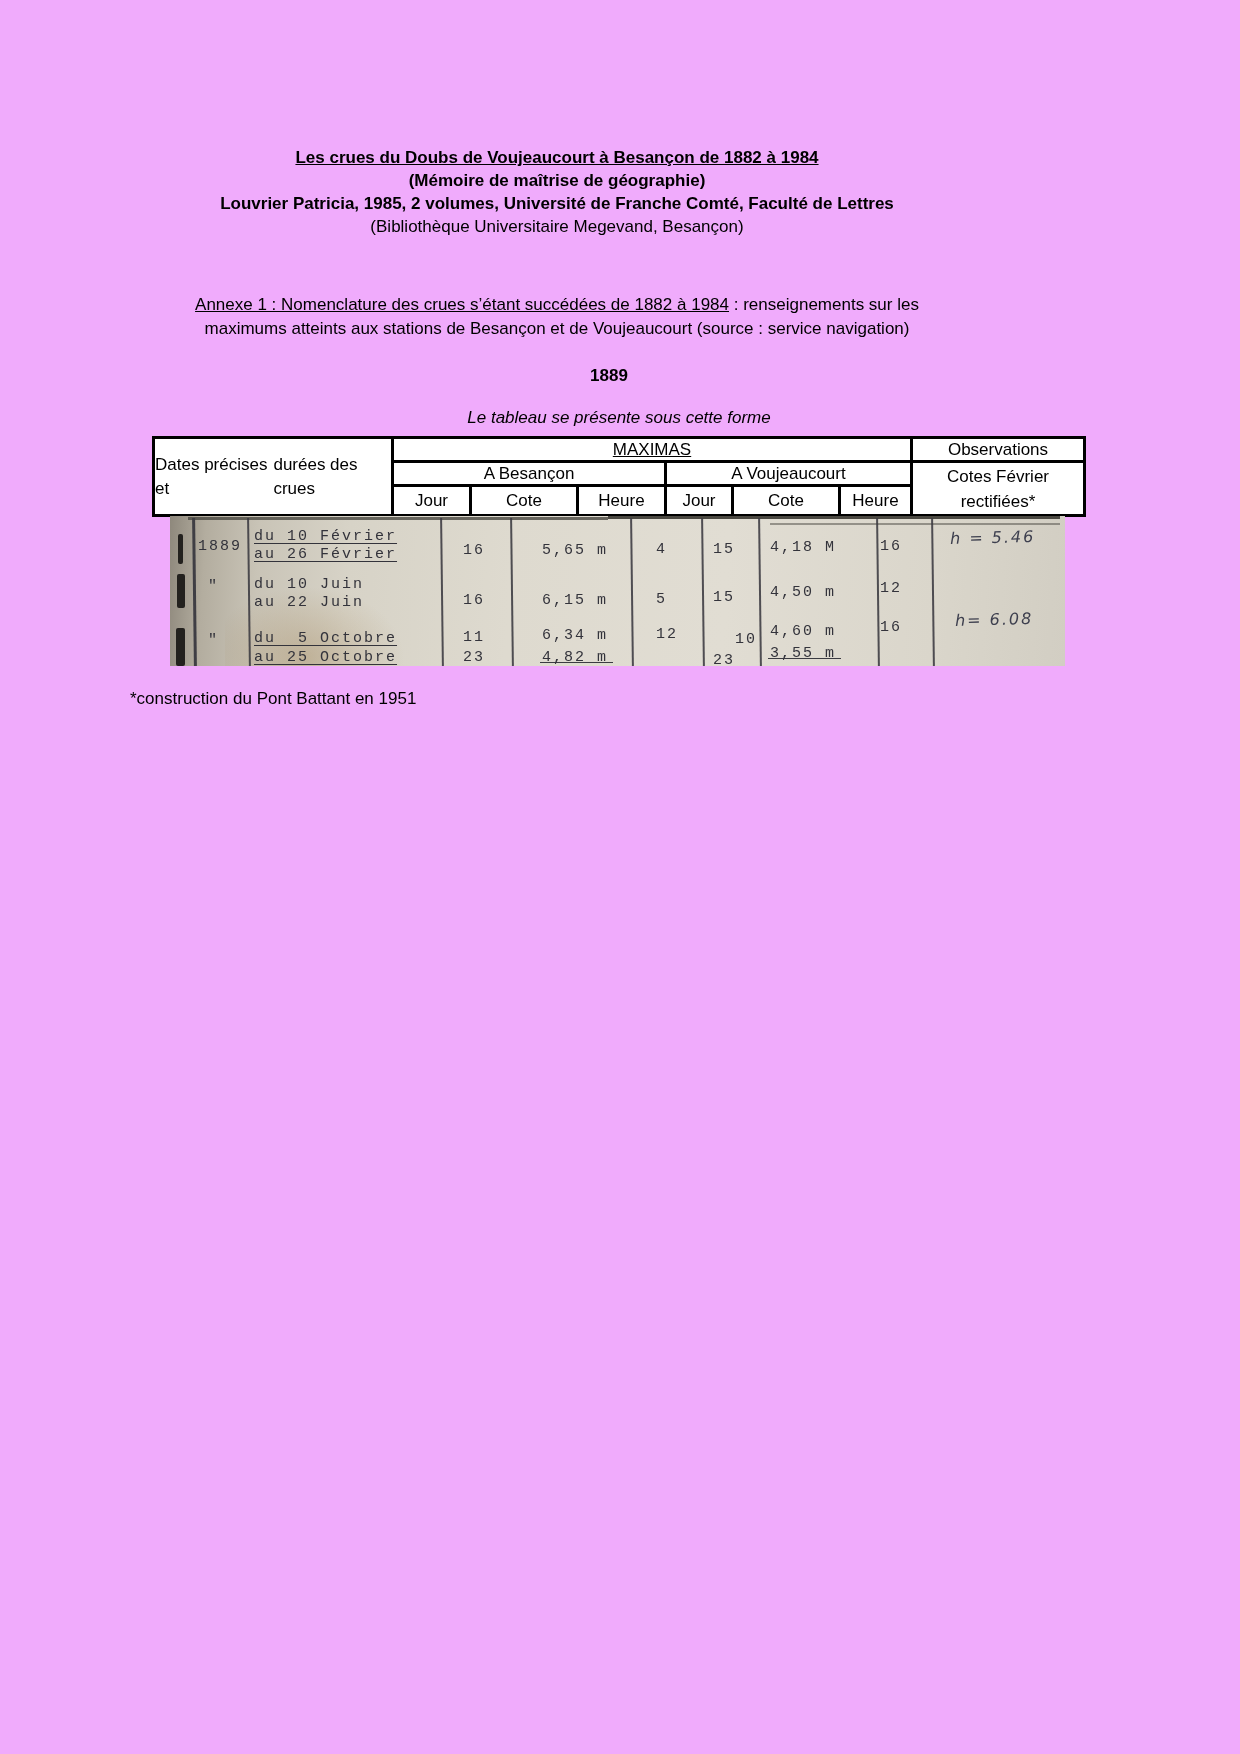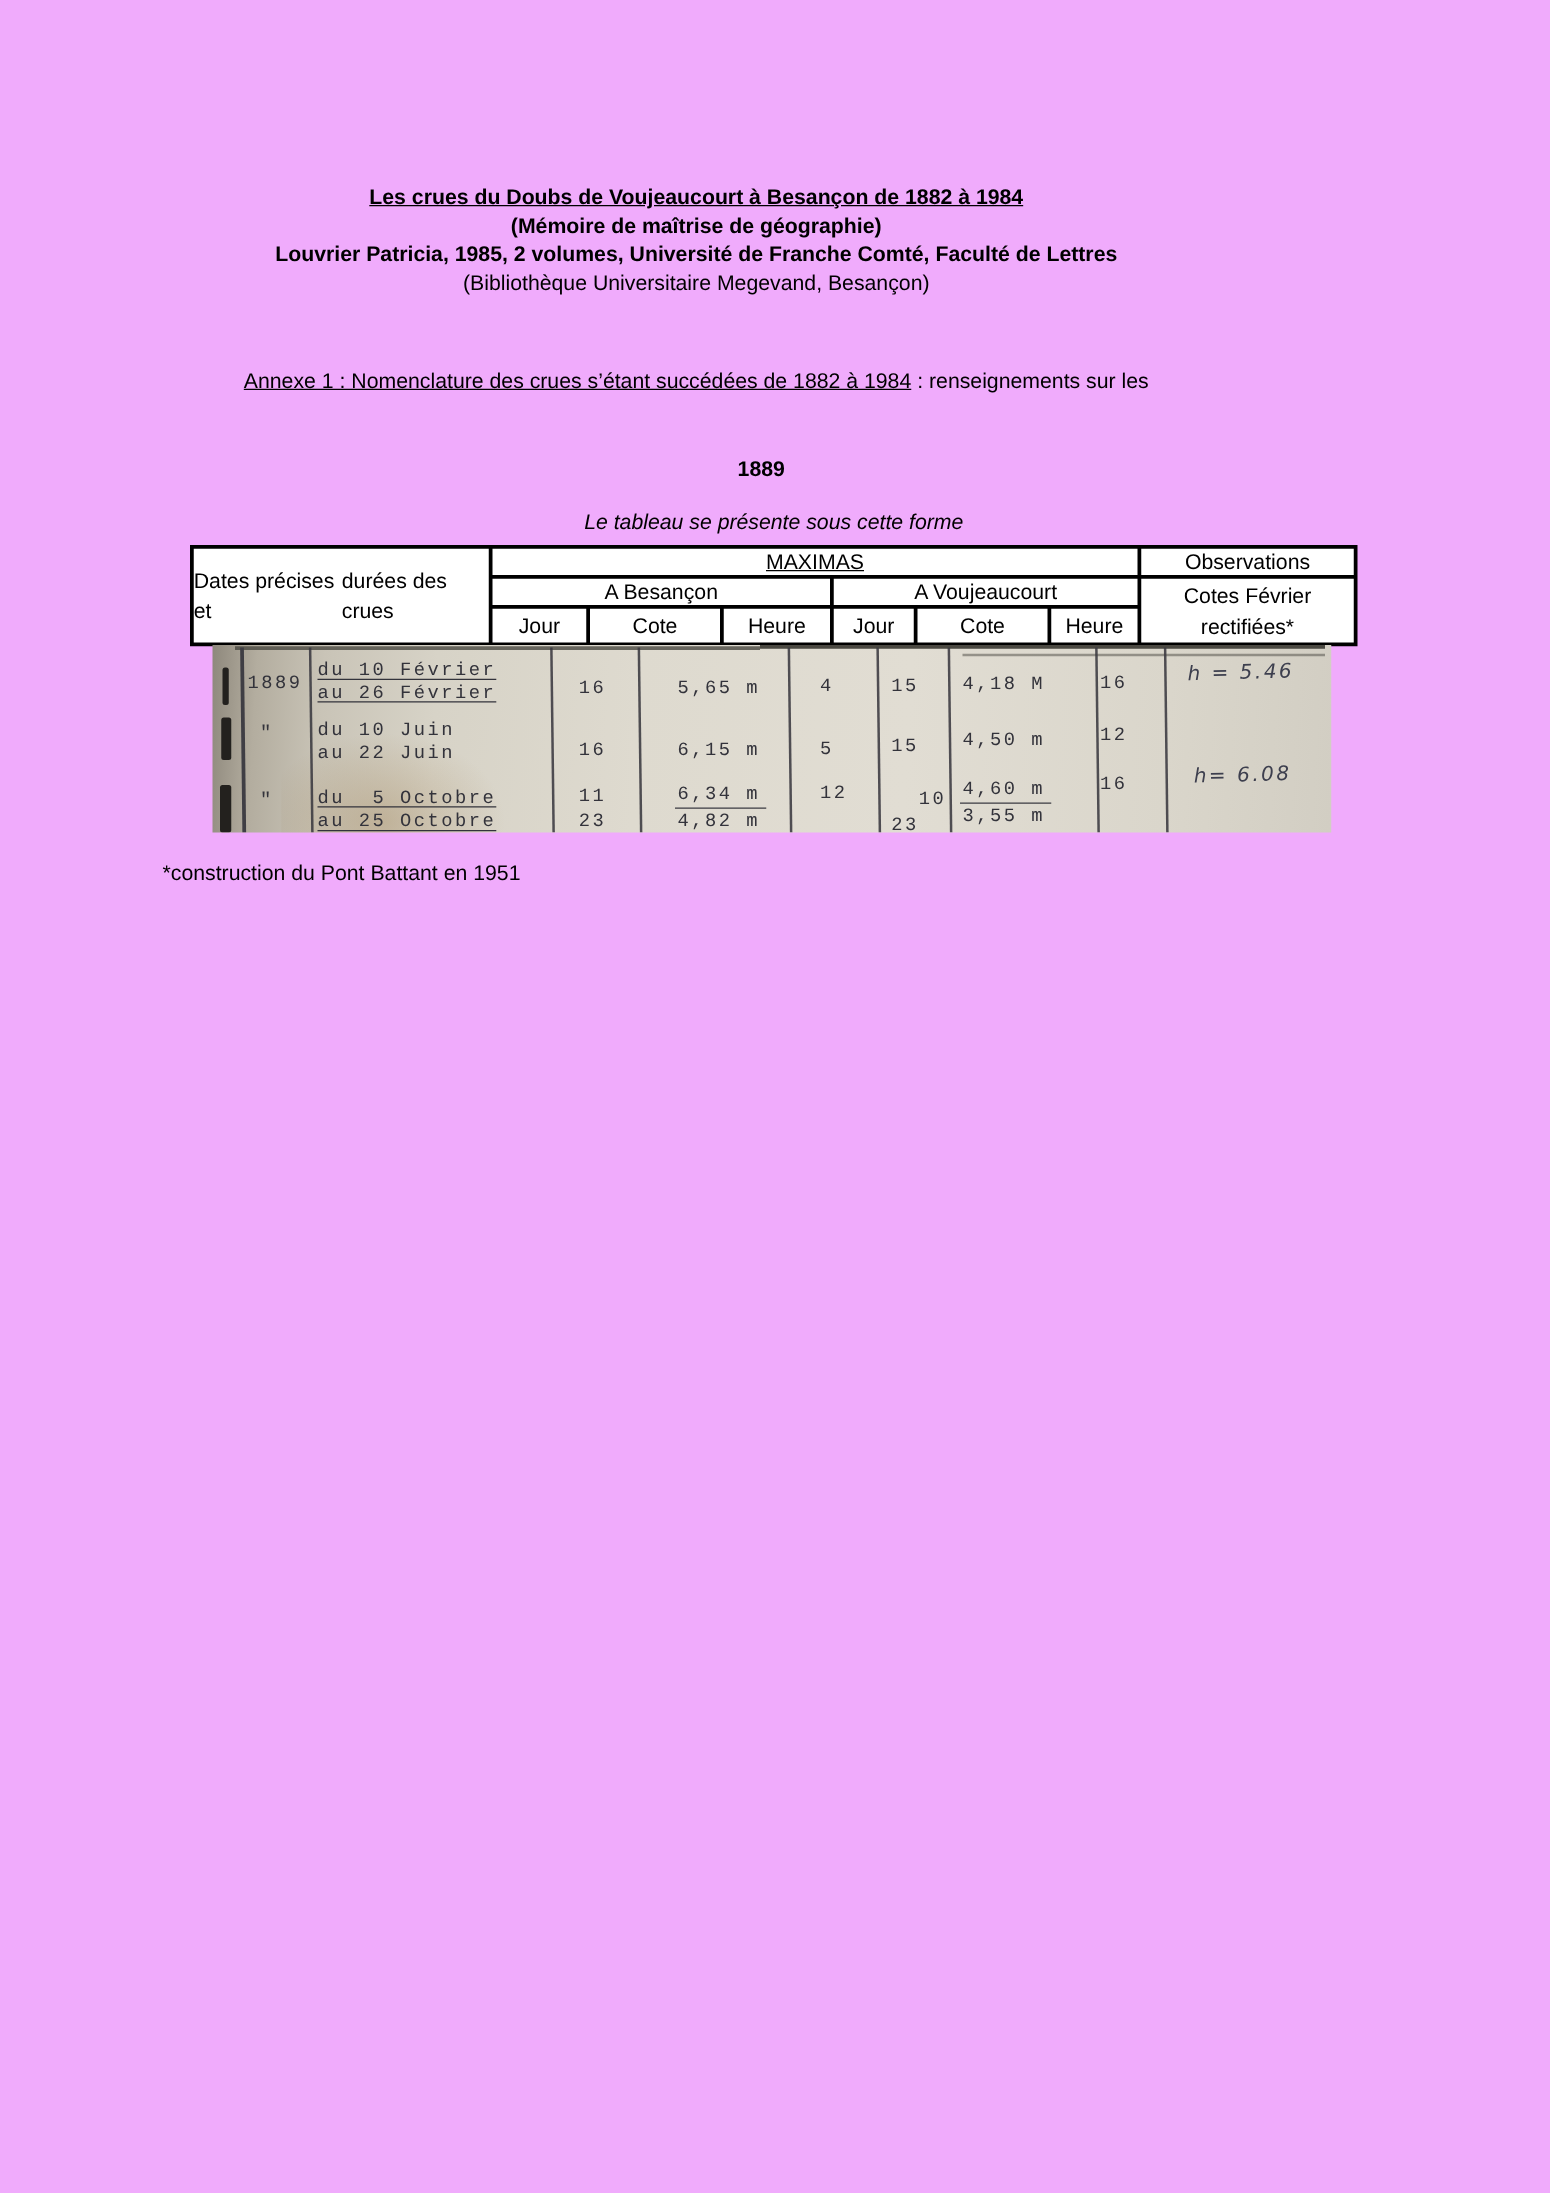--- a/index.html
+++ b/index.html
@@ -45,40 +45,41 @@
   .scan-burn{position:absolute;left:55px;top:70px;width:180px;height:95px;
     background:radial-gradient(ellipse at 45% 75%,rgba(150,114,60,0.30),rgba(150,114,60,0) 70%);}
   .mark{position:absolute;background:#23211e;border-radius:2px;}
   .hline{position:absolute;background:#4a4841;}
   .rule{position:absolute;top:2px;height:148px;width:2px;background:rgba(58,57,64,0.88);transform:rotate(-0.7deg);}
   .tw{
     position:absolute;font-family:"Liberation Mono","DejaVu Sans Mono",monospace;
     font-size:15px;letter-spacing:2px;color:#33333b;white-space:pre;line-height:17px;
   }
   .tw-u{text-decoration:underline;text-underline-offset:3px;text-decoration-thickness:1.2px;}
-  .frac{border-bottom:1.6px solid #3b3b42;padding:0 5px 2px 2px;margin-left:-2px;}
+  .frac{border-bottom:1.6px solid #3b3b42;padding:0 5px 18px 2px;margin-left:-2px;}
   .hw{
     position:absolute;font-family:"DejaVu Sans",sans-serif;font-style:italic;
     font-size:16px;letter-spacing:2px;color:#3d3f4e;transform:rotate(-1.5deg);white-space:pre;
   }
 </style>
 </head>
 <body>
 
 <div class="page">
 
   <div class="abs title-block center">
     <div><span class="u bold">Les crues du Doubs de Voujeaucourt à Besançon de 1882 à 1984</span></div>
     <div class="bold">(Mémoire de maîtrise de géographie)</div>
     <div class="bold">Louvrier Patricia, 1985, 2 volumes, Université de Franche Comté, Faculté de Lettres</div>
     <div>(Bibliothèque Universitaire Megevand, Besançon)</div>
   </div>
 
   <div class="abs annexe-block center">
     <div><span class="u">Annexe 1 : Nomenclature des crues s’étant succédées de 1882 à 1984</span><span> : renseignements sur les</span></div>
+    <div>maximums atteints aux stations de Besançon et de Voujeaucourt (source : service navigation)</div>
   </div>
 
   <div class="abs year-heading center">1889</div>
 
   <div class="abs caption center">Le tableau se présente sous cette forme</div>
 
   <div class="abs header-table">
     <div class="cell c-dates">
       <span>Dates précises et</span>
       <span>durées des crues</span>

